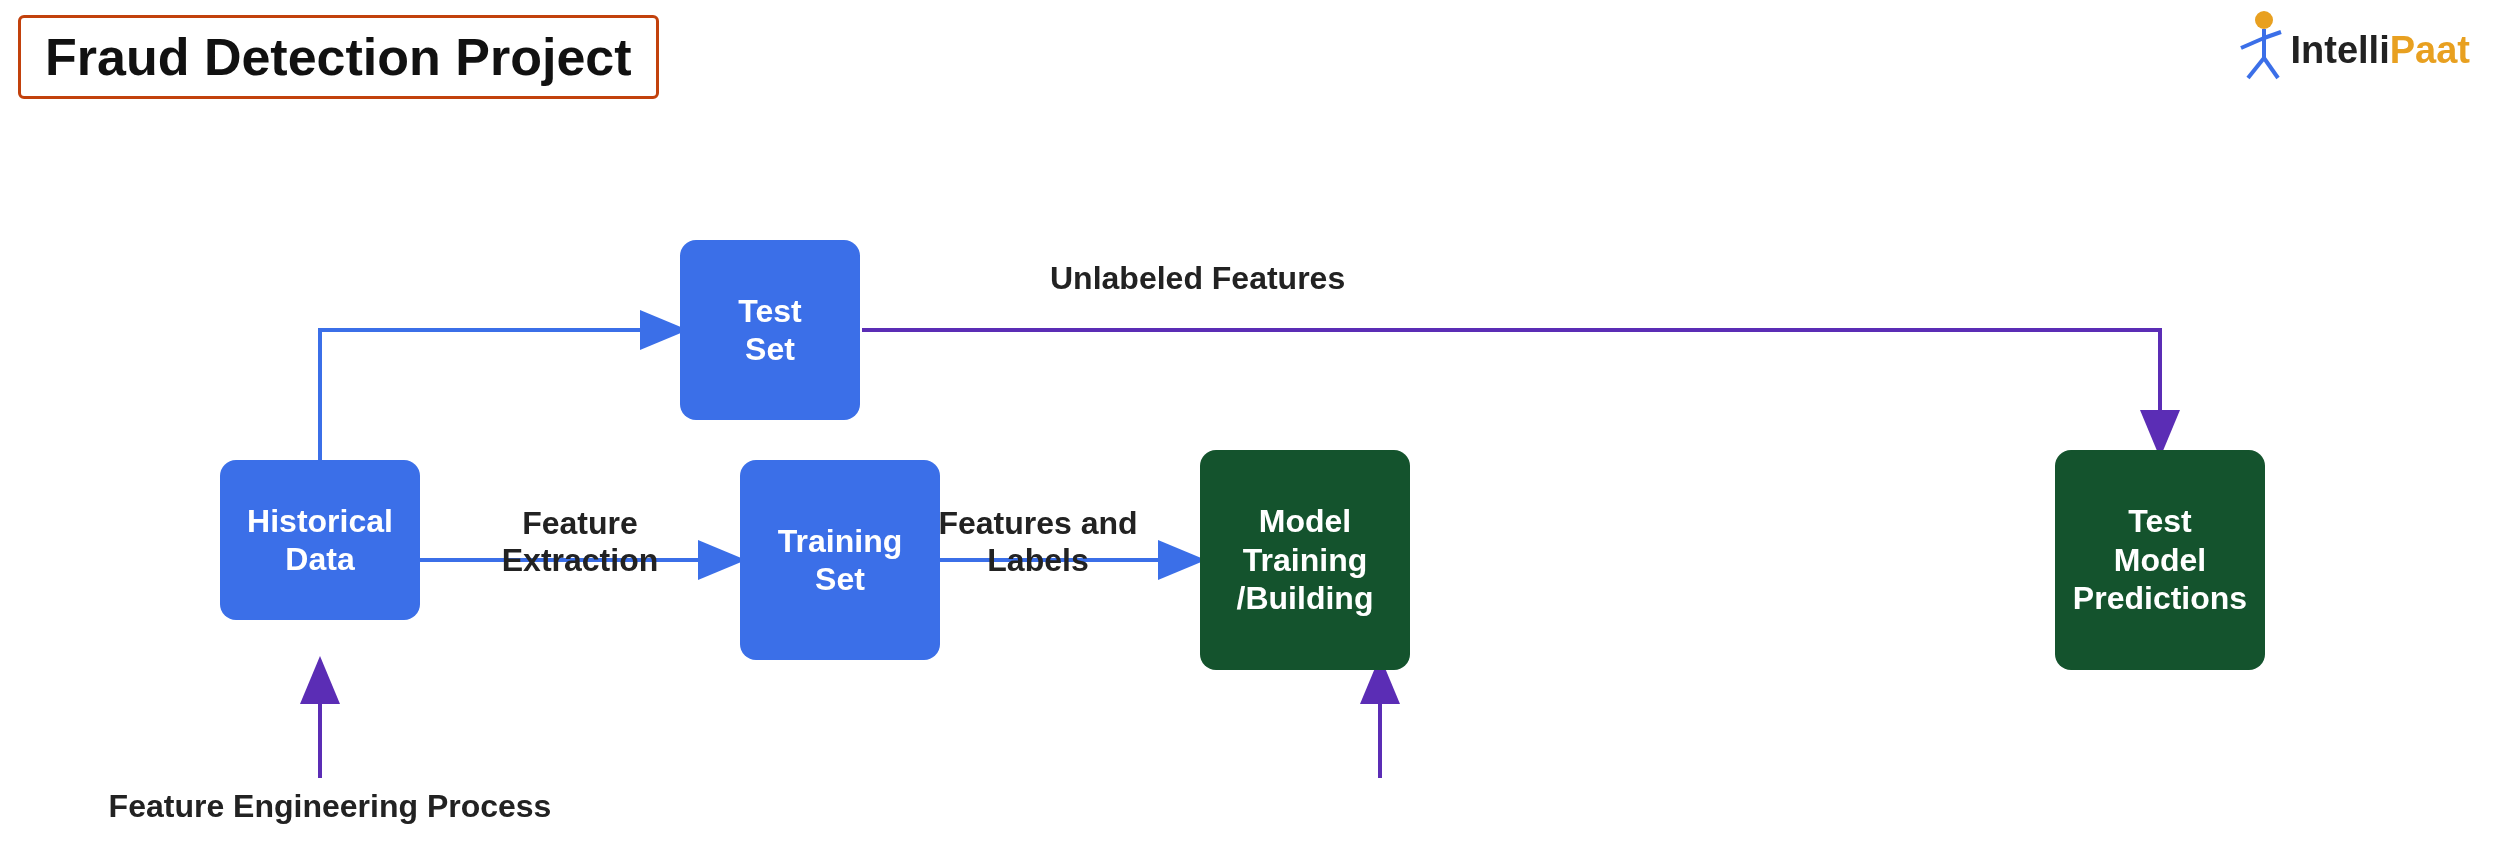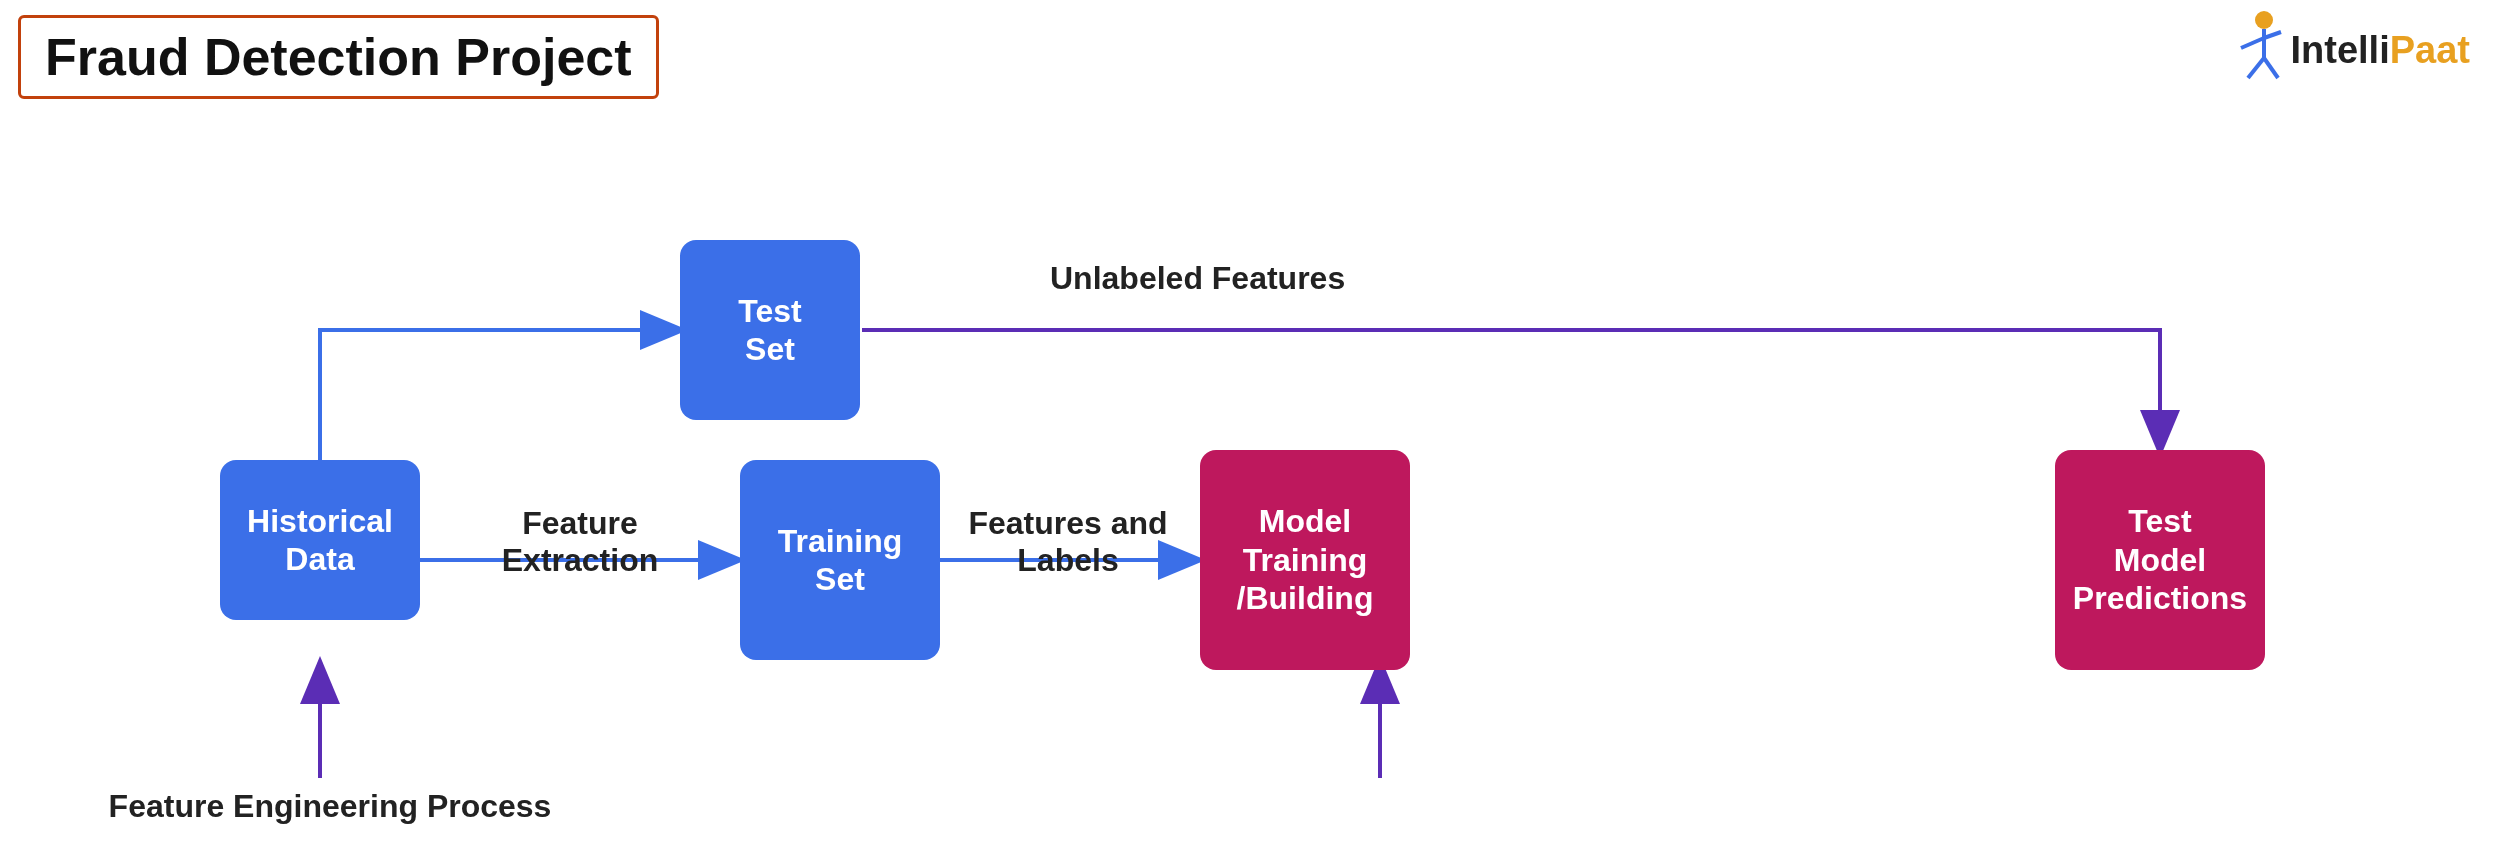--- a/index.html
+++ b/index.html
@@ -71,21 +71,21 @@
       text-align: center;
       color: #ffffff;
       font-size: 32px;
       font-weight: 700;
       line-height: 1.2;
     }
     .node-blue {
       background: #3b6fe8;
     }
     .node-purple {
-      background: #be185d;
+      background: #14532d;
     }
 
     
     .label {
       position: absolute;
       font-size: 32px;
       font-weight: 700;
       color: #222;
       text-align: center;
     }
@@ -170,21 +170,21 @@
   </div>
 
   <div class="node node-purple" style="left:2055px; top:290px; width:210px; height:220px;">
     <span>Test<br>Model<br>Predictions</span>
   </div>
 
   <div class="label" style="left:450px; top:345px; width:260px;">
     <span>Feature<br>Extraction</span>
   </div>
 
-  <div class="label" style="left:948px; top:345px; width:240px;">
+  <div class="label" style="left:918px; top:345px; width:240px;">
     <span>Features and<br>Labels</span>
   </div>
 
   <div class="label" style="left:1050px; top:100px; width:900px; text-align:left;">
     <span>Unlabeled Features</span>
   </div>
 
   <div class="label" style="left:80px; top:628px; width:500px; text-align:center;">
     <span>Feature Engineering Process</span>
   </div>

